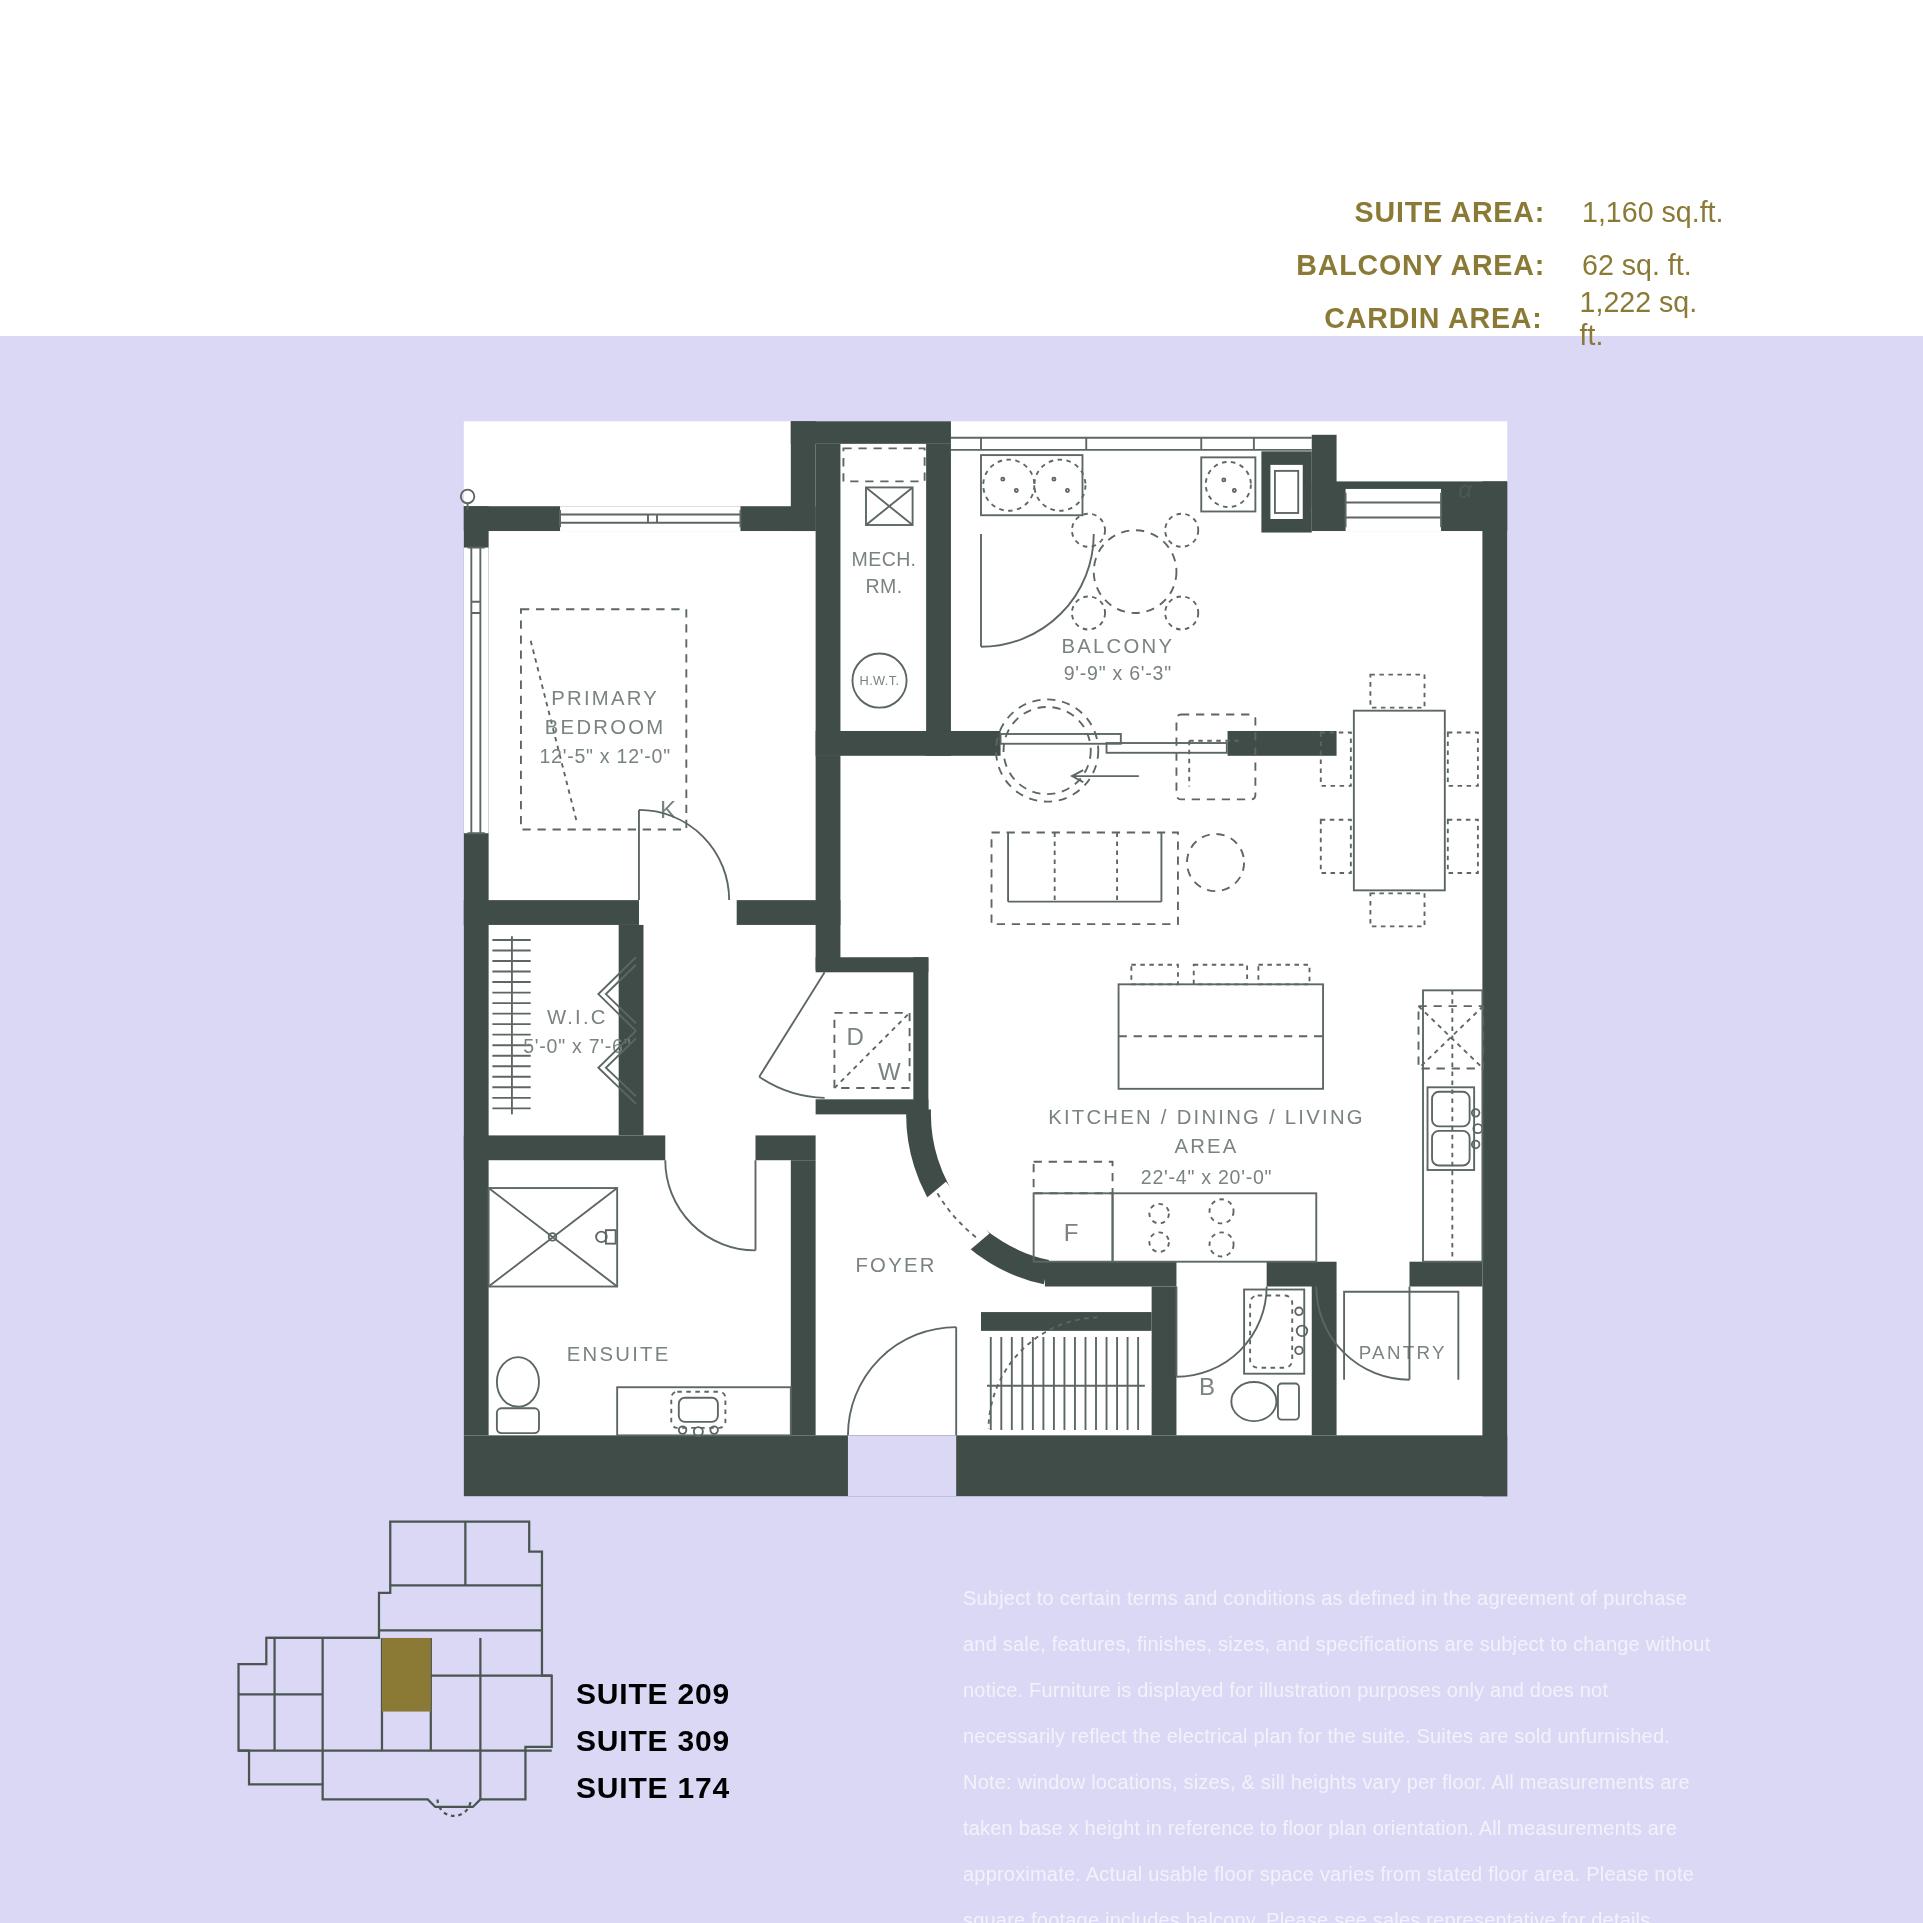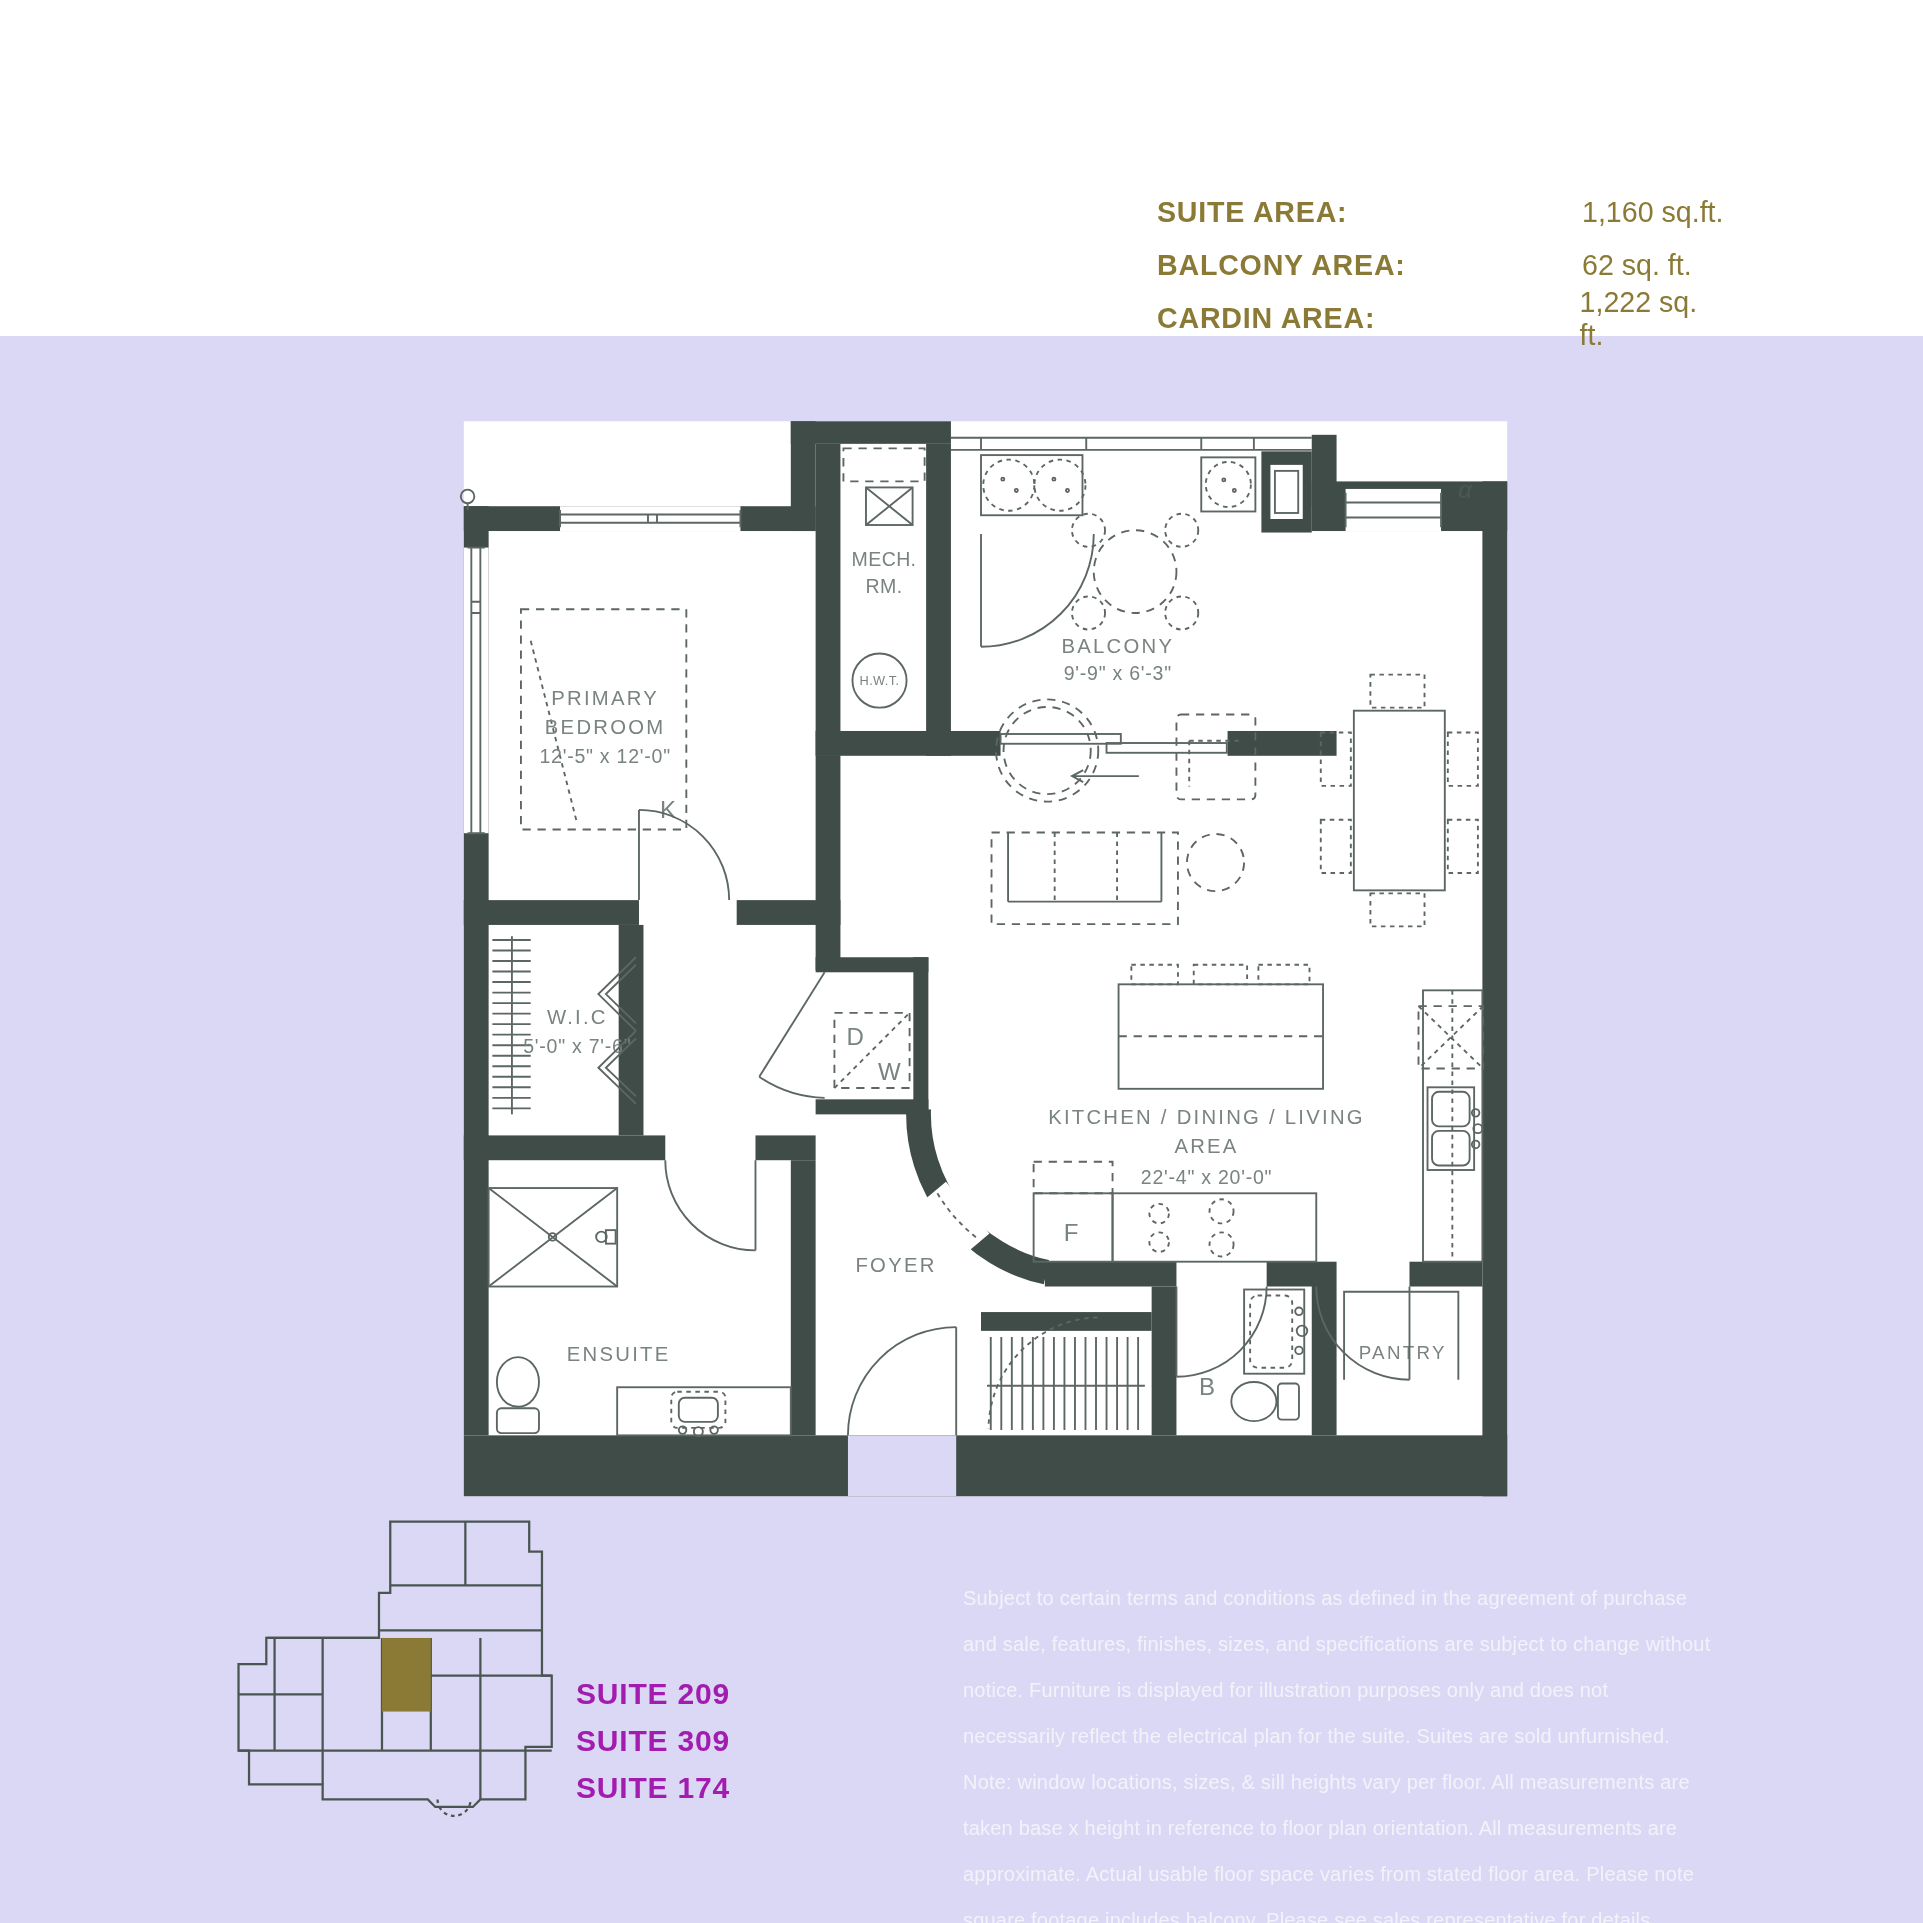--- a/index.html
+++ b/index.html
@@ -4,25 +4,25 @@
 <style>
   html,body{margin:0;padding:0;}
   .page{position:relative;width:1924px;height:1924px;background:#ffffff;overflow:hidden;
         font-family:"Liberation Sans",sans-serif;}
   .band-top{position:absolute;left:0;top:0;width:1924px;height:336px;background:#ffffff;}
   .band-lavender{position:absolute;left:0;top:336px;width:1924px;height:1588px;background:#dbd8f5;}
   .plan-title{position:absolute;left:194px;top:239px;color:#8a7a35;font-size:113px;
               font-weight:300;letter-spacing:12px;line-height:113px;}
   .areas{position:absolute;left:1157px;top:186px;width:571px;color:#8a7a35;}
   .area-row{display:flex;height:53px;align-items:center;}
-  .area-label{width:388px;font-weight:bold;font-size:28.6px;letter-spacing:0.8px;}
+  .area-label{width:388px;text-align:right;font-weight:bold;font-size:28.6px;letter-spacing:0.8px;}
   .area-value{margin-left:37px;font-weight:normal;font-size:28.6px;}
   .plan-svg{position:absolute;left:451px;top:410px;width:1060px;height:1090px;}
   .keyplan-svg{position:absolute;left:225px;top:1510px;width:338px;height:316px;}
-  .suite-list{position:absolute;left:576px;top:1670px;color:#a21caf;}
+  .suite-list{position:absolute;left:576px;top:1670px;color:#000000;}
   .suite-item{font-size:30px;font-weight:bold;line-height:47px;letter-spacing:0.8px;}
   .disclaimer{position:absolute;left:963px;top:1575px;width:751px;color:#f3f2fb;
               font-size:20px;line-height:46px;font-weight:400;letter-spacing:0.2px;}
   
   .wall{fill:#3f4c48;stroke:none;}
   .fx{stroke:#5c6764;stroke-width:2.5;fill:none;}
   .fxd{stroke:#5c6764;stroke-width:2.5;fill:none;stroke-dasharray:11 9;}
   .fxd2{stroke:#5c6764;stroke-width:2.5;fill:none;stroke-dasharray:6 6;}
   .rlabel{fill:#79837f;font-size:27px;letter-spacing:3px;}
   .rdim{fill:#79837f;font-size:26px;letter-spacing:1px;}

